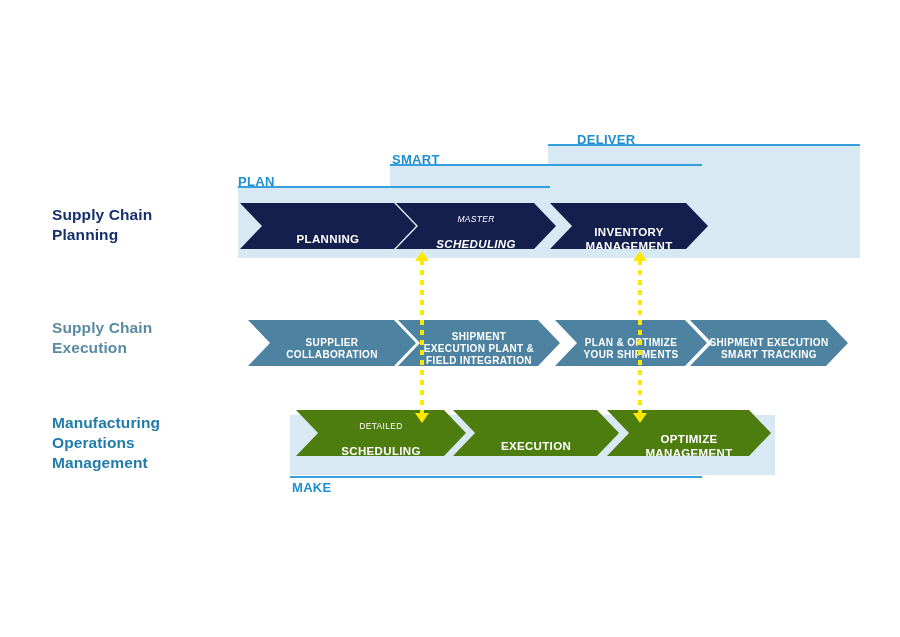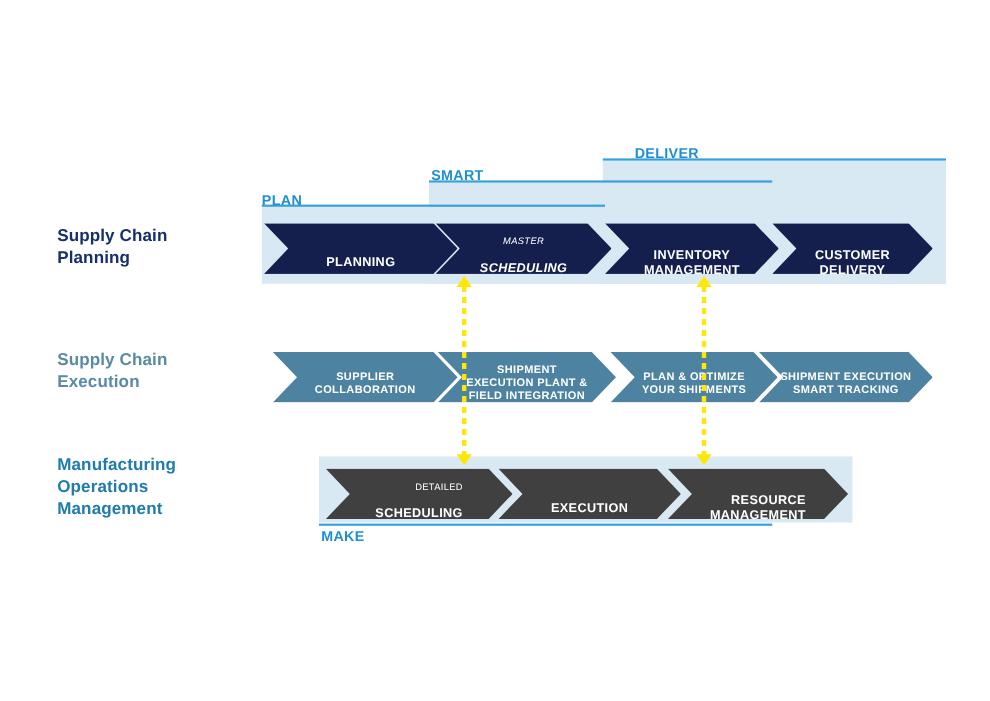--- a/index.html
+++ b/index.html
@@ -74,21 +74,21 @@
     font-weight:normal;
     letter-spacing:.3px;
   }
 
   
   .r1{height:46px;top:203px;background:#141f4e;font-size:11.5px;}
   .r1 .sub{font-size:8.5px;}
   
   .r2{height:46px;top:320px;background:#4d83a0;font-size:10px;}
   
-  .r3{height:46px;top:426px;background:#404040;font-size:11.5px;text-align:right;}
+  .r3{height:46px;top:410px;background:#4d7c0f;font-size:11.5px;}
   .r3 .sub{font-size:8.5px;}
 
   
   .chev{
     -webkit-clip-path:polygon(0% 0%, calc(100% - 22px) 0%, 100% 50%, calc(100% - 22px) 100%, 0% 100%, 22px 50%);
     clip-path:polygon(0% 0%, calc(100% - 22px) 0%, 100% 50%, calc(100% - 22px) 100%, 0% 100%, 22px 50%);
   }
   
 
   
@@ -149,27 +149,20 @@
       <span>SCHEDULING</span>
     </span>
   </div>
   <div class="arrow chev r1" style="left:550px;width:158px;">
     <span class="txt">
       
       <span>INVENTORY
 MANAGEMENT</span>
     </span>
   </div>
-  <div class="arrow chev r1" style="left:702px;width:146px;">
-    <span class="txt">
-      
-      <span>CUSTOMER
-DELIVERY</span>
-    </span>
-  </div>
 
   <div class="arrow chev r2" style="left:248px;width:168px;">
     <span class="txt">
       <span>SUPPLIER
 COLLABORATION</span>
     </span>
   </div>
   <div class="arrow chev r2" style="left:398px;width:162px;">
     <span class="txt">
       <span>SHIPMENT
@@ -198,21 +191,21 @@
   </div>
   <div class="arrow chev r3" style="left:453px;width:166px;">
     <span class="txt">
       
       <span>EXECUTION</span>
     </span>
   </div>
   <div class="arrow chev r3" style="left:607px;width:164px;">
     <span class="txt">
       
-      <span>RESOURCE
+      <span>OPTIMIZE
 MANAGEMENT</span>
     </span>
   </div>
 
   <div class="ylink" id="ylink-1">
     <div class="head up"></div>
     <div class="stem"></div>
     <div class="head dn"></div>
   </div>
   <div class="ylink" id="ylink-2">

